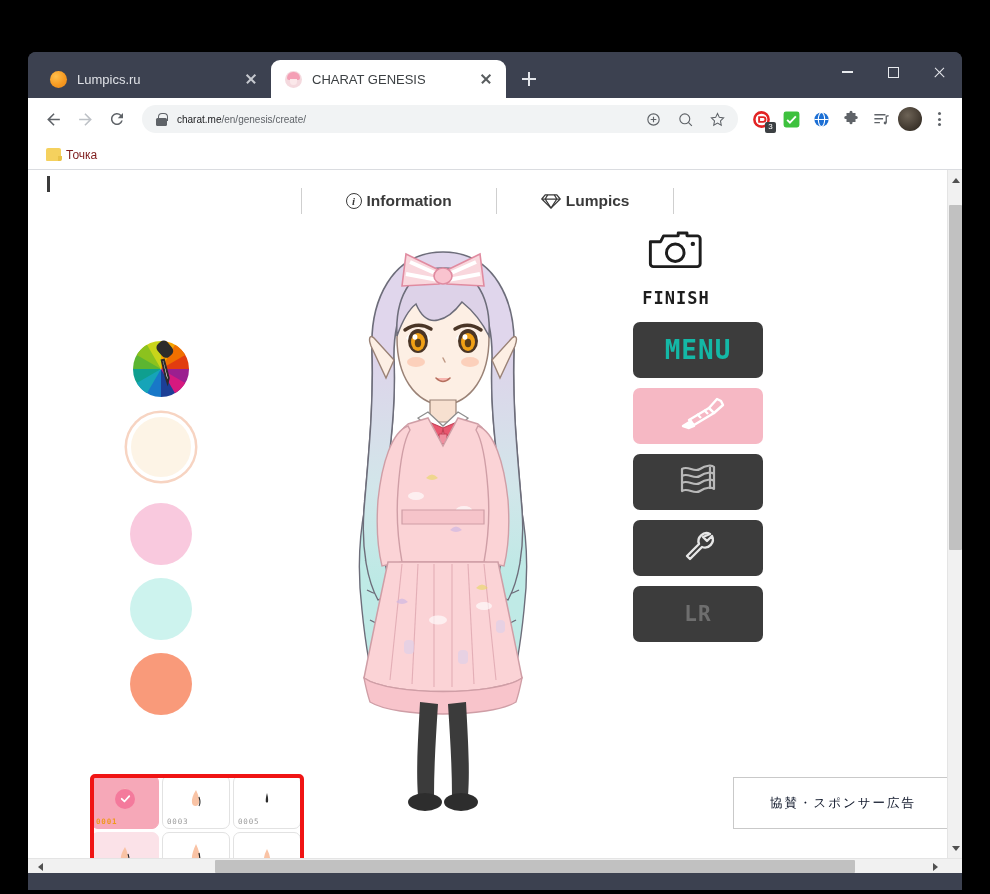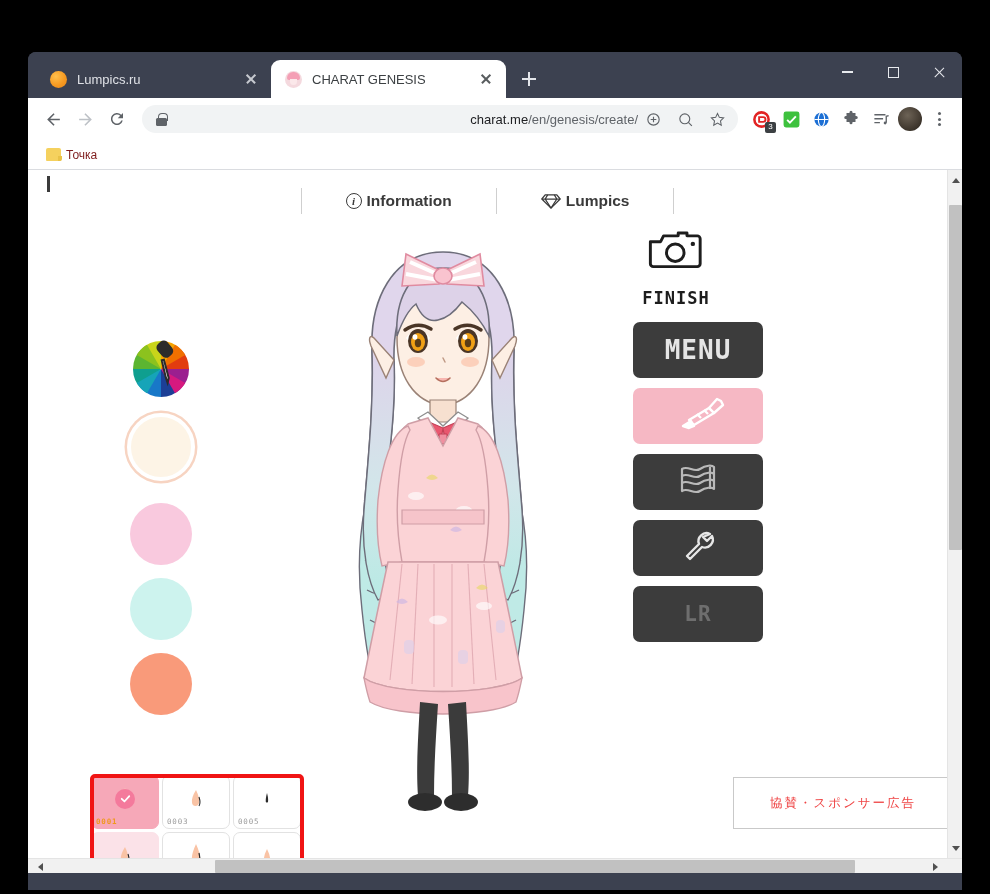--- a/index.html
+++ b/index.html
@@ -147,24 +147,23 @@
   .lock-icon::before {
     content:""; position:absolute; left:1.5px; top:0; width:8px; height:7px;
     border: 1.6px solid #5f6368; border-bottom: none;
     border-radius: 4px 4px 0 0;
   }
   .lock-icon::after {
     content:""; position:absolute; left:0; top:5.5px; width:11px; height:7.5px;
     background: #5f6368; border-radius: 1.5px;
   }
   .url {
-    font-size: 13px; color: #5f6368;
+    font-size: 10px; color: #5f6368;
     white-space: nowrap; overflow: hidden;
     flex: 1 1 auto;
-    text-align: right;
   }
   .url b { color: #202124; font-weight: 400; }
   .omni-actions { display: flex; align-items: center; gap: 2px; flex: 0 0 auto; }
 
   .ext-icons { display: flex; align-items: center; gap: 4px; flex: 0 0 auto; }
   .ext-icon {
     width: 26px; height: 26px; position: relative;
     display: flex; align-items: center; justify-content: center;
   }
   .badge {
@@ -290,21 +289,21 @@
   .finish-label {
     font-size: 17px; font-weight: bold; letter-spacing: 1px;
     color: #1d1d1d;
     font-family: "DejaVu Sans Mono", monospace;
   }
   .side-btn {
     width: 130px; height: 56px;
     background: #3c3c3c;
     border-radius: 7px;
     display: flex; align-items: center; justify-content: center;
-    color: #e5e5e5;
+    color: #14b8a6;
   }
   .side-btn.menu {
     font-size: 26px; font-weight: bold; letter-spacing: 1px;
     font-family: "DejaVu Sans Mono", monospace;
   }
   .side-btn.active { background: #f6b8c4; }
   .side-btn.lr {
     font-size: 21px; font-weight: bold; color: #6e6e6e;
     font-family: "DejaVu Sans Mono", monospace;
     letter-spacing: 1px;
@@ -358,21 +357,21 @@
 
   
   .ad-box {
     position: absolute; left: 705px; top: 607px;
     width: 220px; height: 52px;
     border: 1px solid #c9c9c9;
     background: #fff;
     display: flex; align-items: center; justify-content: center;
   }
   .ad-text {
-    font-size: 12.5px; color: #ef4444;
+    font-size: 12.5px; color: #0f172a;
     letter-spacing: 2px;
     white-space: nowrap;
   }
 
   
   .vscroll {
     position: absolute; right: 0; top: 0; width: 15px; bottom: 15px;
     background: #f1f1f1; border-left: 1px solid #e4e4e4;
   }
   .vthumb {

